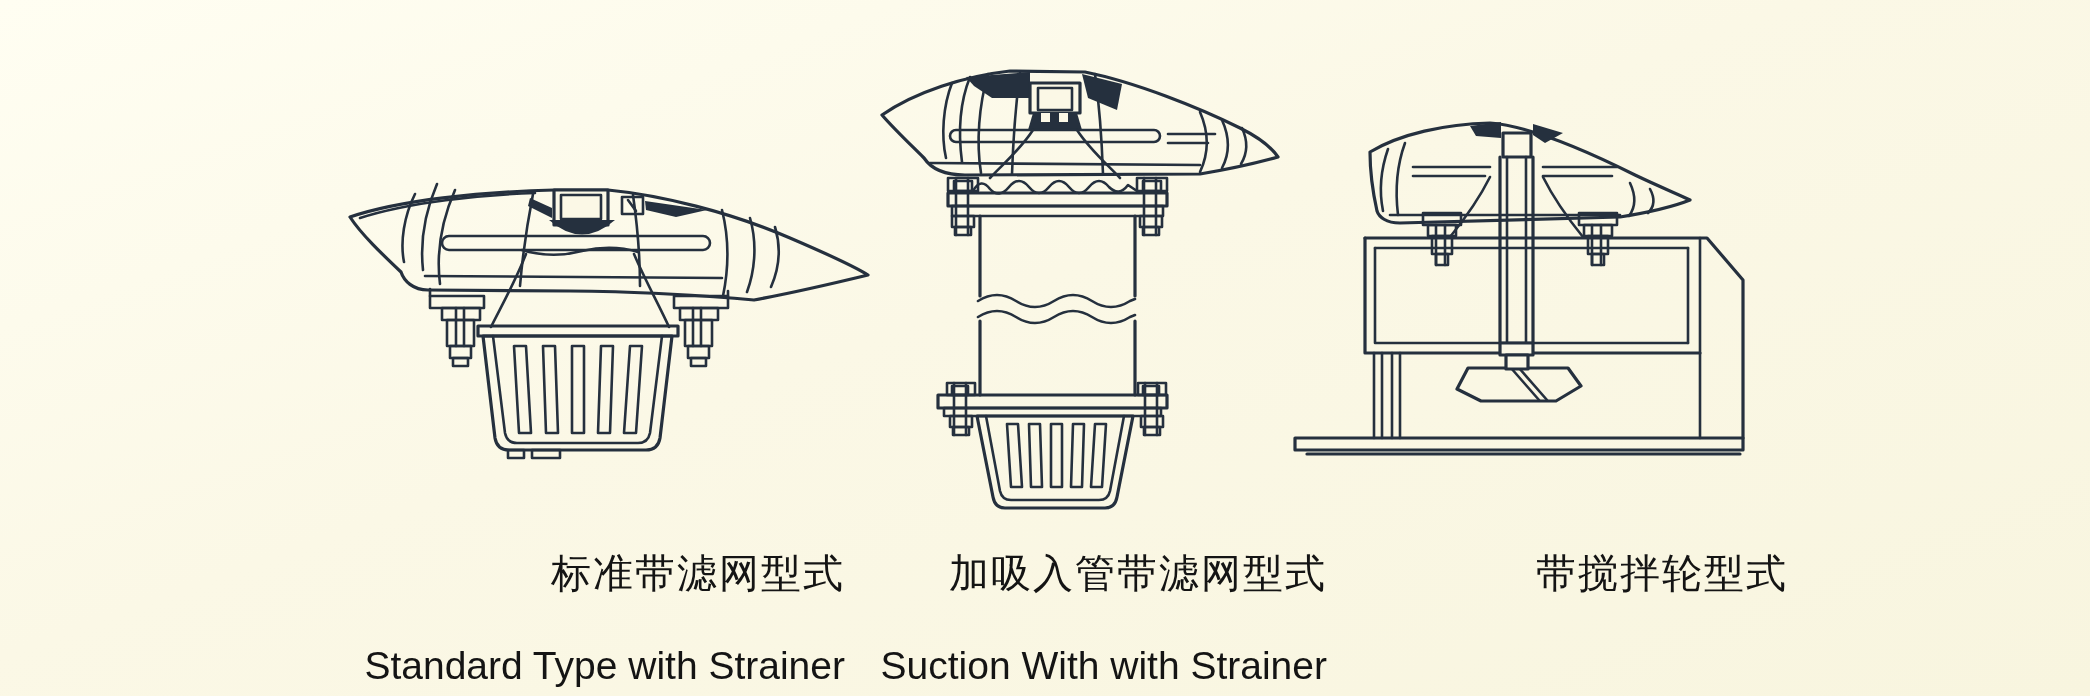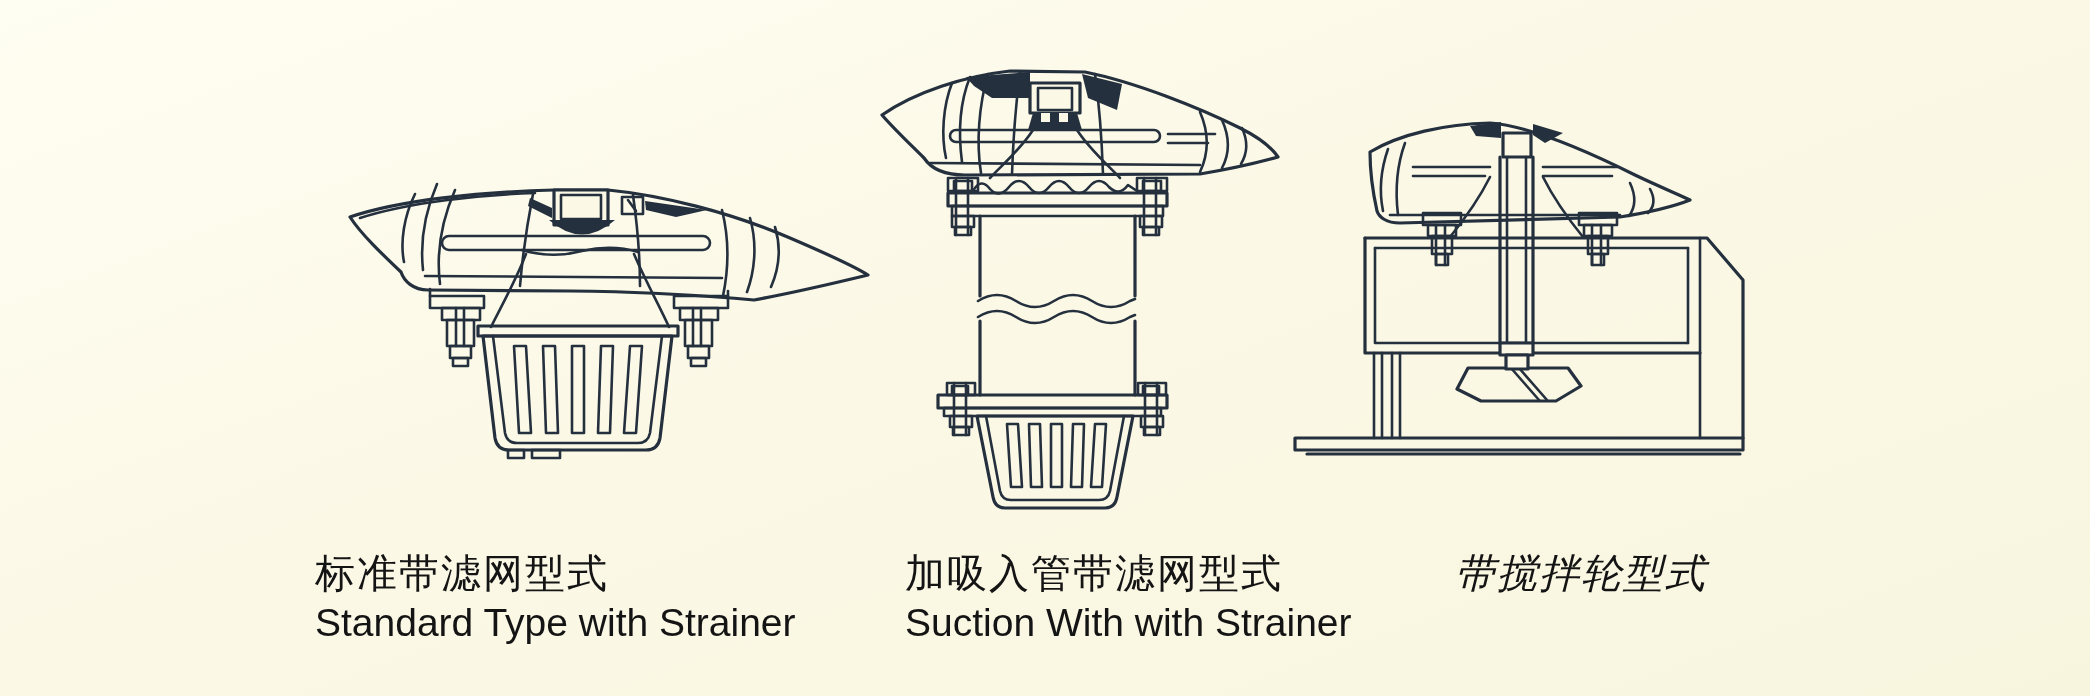--- a/index.html
+++ b/index.html
@@ -19,29 +19,29 @@
   .strip{position:absolute;inset:0;}
   .figure{position:absolute;}
   svg{display:block;overflow:visible;}
   svg *{fill:none;stroke:var(--line);stroke-width:3.2;stroke-linejoin:round;stroke-linecap:round;}
   svg .thin{stroke-width:2.6;}
   svg .fillz{fill:var(--line);stroke:none;}
   svg .mask{fill:var(--bg);stroke:var(--line);}
   svg .notch{fill:var(--bg);stroke:none;}
   .label{
     position:absolute;top:548px;
-    text-align:left;
+    text-align:right;
   }
   .label.left-align{text-align:left;}
   .label .zh{
     display:block;font-size:40px;line-height:50px;letter-spacing:2px;
     font-family:"Liberation Sans","DejaVu Sans",sans-serif;
   }
   .label .en{
-    display:block;font-size:39px;line-height:50px;letter-spacing:0px;
+    display:block;font-size:39px;line-height:50px;letter-spacing:0px;margin-top:43px;
   }
 </style>
 </head>
 <body>
 
 <div class="strip">
 
   <div class="figure" style="left:330px;top:150px;width:545px;height:330px;">
     <svg width="545" height="330" viewBox="0 0 545 330">
       <g>
@@ -178,21 +178,21 @@
         <path d="M107,366 L123,447 Q125,458 135,458 L235,458 Q245,458 247,447 L263,366 Z"></path>
         <path class="thin" d="M116,366 L130,441 Q132,450 141,450 L229,450 Q238,450 240,441 L254,366"></path>
         <polygon class="thin" points="137,374 148,374 152,437 141,437"></polygon>
         <polygon class="thin" points="159,374 170,374 172,437 161,437"></polygon>
         <polygon class="thin" points="181,374 192,374 192,437 181,437"></polygon>
         <polygon class="thin" points="203,374 214,374 212,437 201,437"></polygon>
         <polygon class="thin" points="225,374 236,374 232,437 221,437"></polygon>
       </g>
     </svg>
   </div>
-  <div class="label" style="left:905px;width:450px;">
+  <div class="label" style="left:877px;width:450px;">
     <span class="zh">加吸入管带滤网型式</span>
     <span class="en">Suction With with Strainer</span>
   </div>
 
   <div class="figure" style="left:1285px;top:105px;width:470px;height:360px;">
     <svg width="470" height="360" viewBox="0 0 470 360">
       <g>
         <path d="M85,47 C115,29 160,19 205,18 C245,21 300,45 350,70 C375,82 395,90 405,95 C385,103 360,108 335,112 L115,118 C101,118 94,112 92,106 C88,88 85,66 85,47 Z"></path>
         <path class="thin" d="M120,38 C112,60 110,85 113,110"></path>
         <path class="thin" d="M103,44 C96,64 94,86 98,106"></path>
@@ -249,17 +249,17 @@
         <path class="thin" d="M234,263 L262,295"></path>
         <rect class="mask" x="215" y="238" width="33" height="12"></rect>
         <rect class="mask" x="221" y="250" width="22" height="14"></rect>
       </g>
       <g>
         <rect x="10" y="333" width="448" height="12"></rect>
         <path d="M22,349 L455,349"></path>
       </g>
     </svg>
   </div>
-  <div class="label left-align" style="left:1455px;width:420px;font-style:italic;">
+  <div class="label left-align" style="left:1536px;width:420px;">
     <span class="zh">带搅拌轮型式</span>
   </div>
 
 </div>
 
 </body></html>

